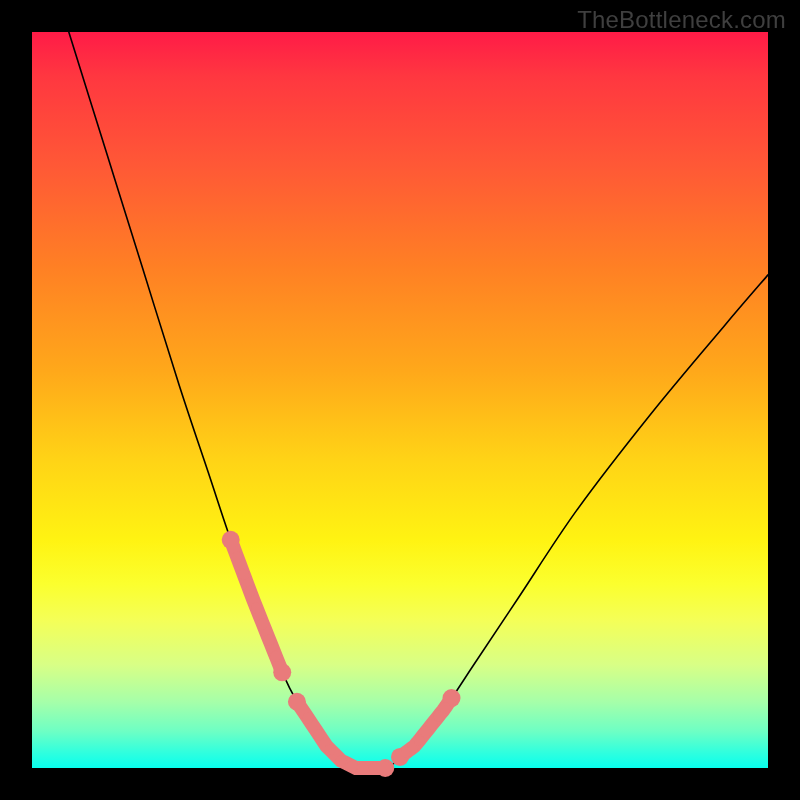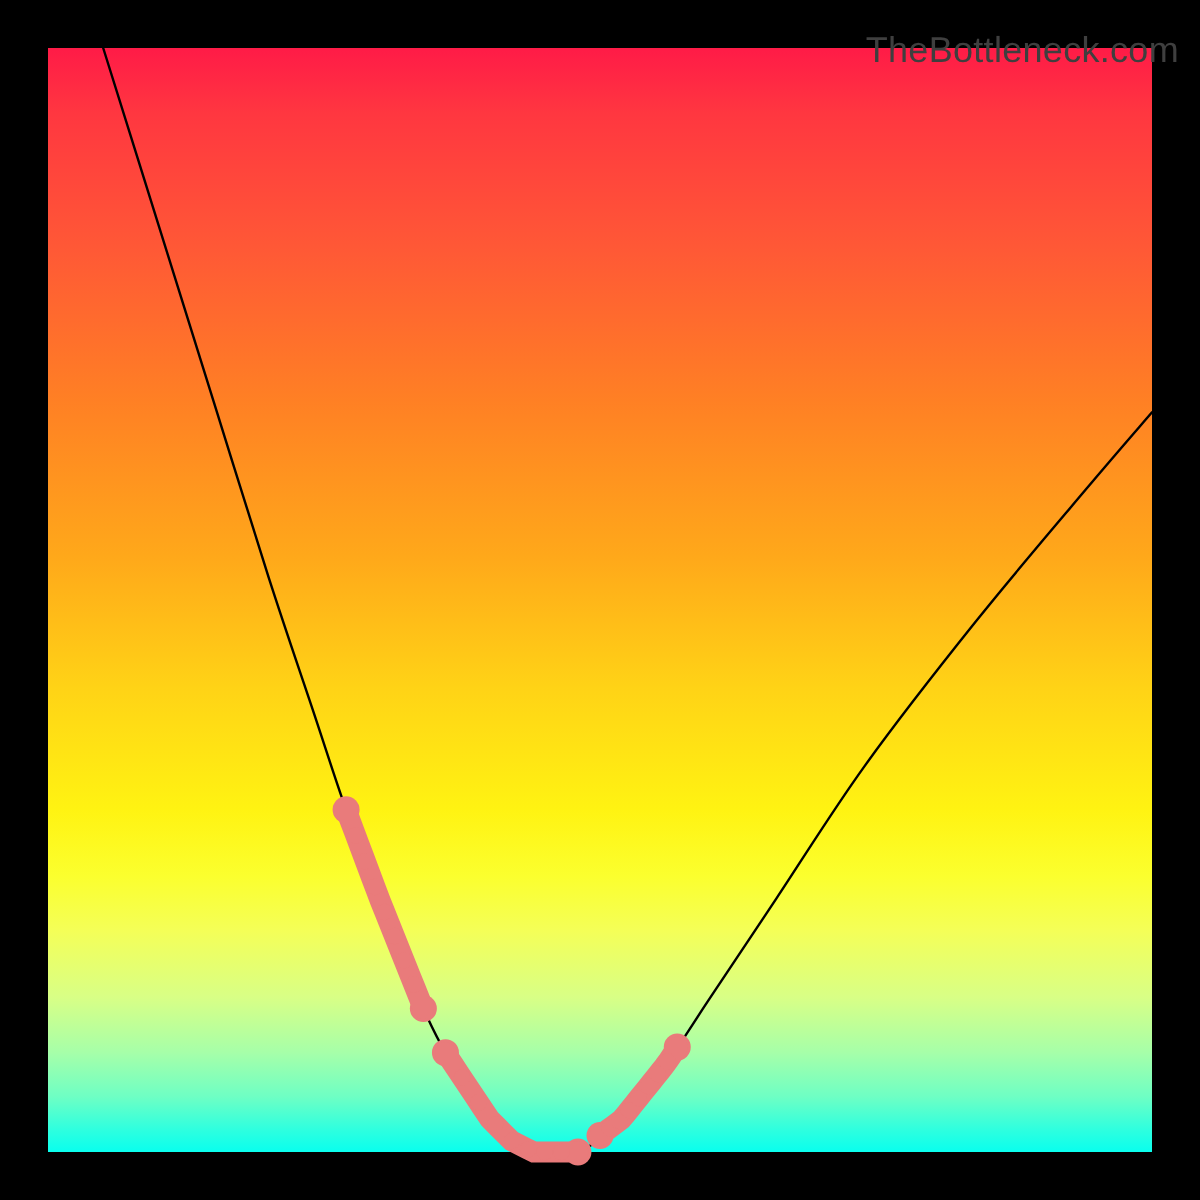--- a/index.html
+++ b/index.html
@@ -36,21 +36,21 @@
       #f4ff58 80%,
       #d8ff86 86%,
       #a6ffa9 91%,
       #6effc4 95%,
       #2effdf 98%,
       #09ffee 100%
     );
   }
   .watermark {
     position: absolute;
-    top: 20px;
+    top: 6px;
     right: 14px;
     color: #3f3f3f;
     font-size: 24px;
     font-weight: 500;
     letter-spacing: 0.2px;
     user-select: none;
   }
   svg.curve {
     position: absolute;
     left: 0;

